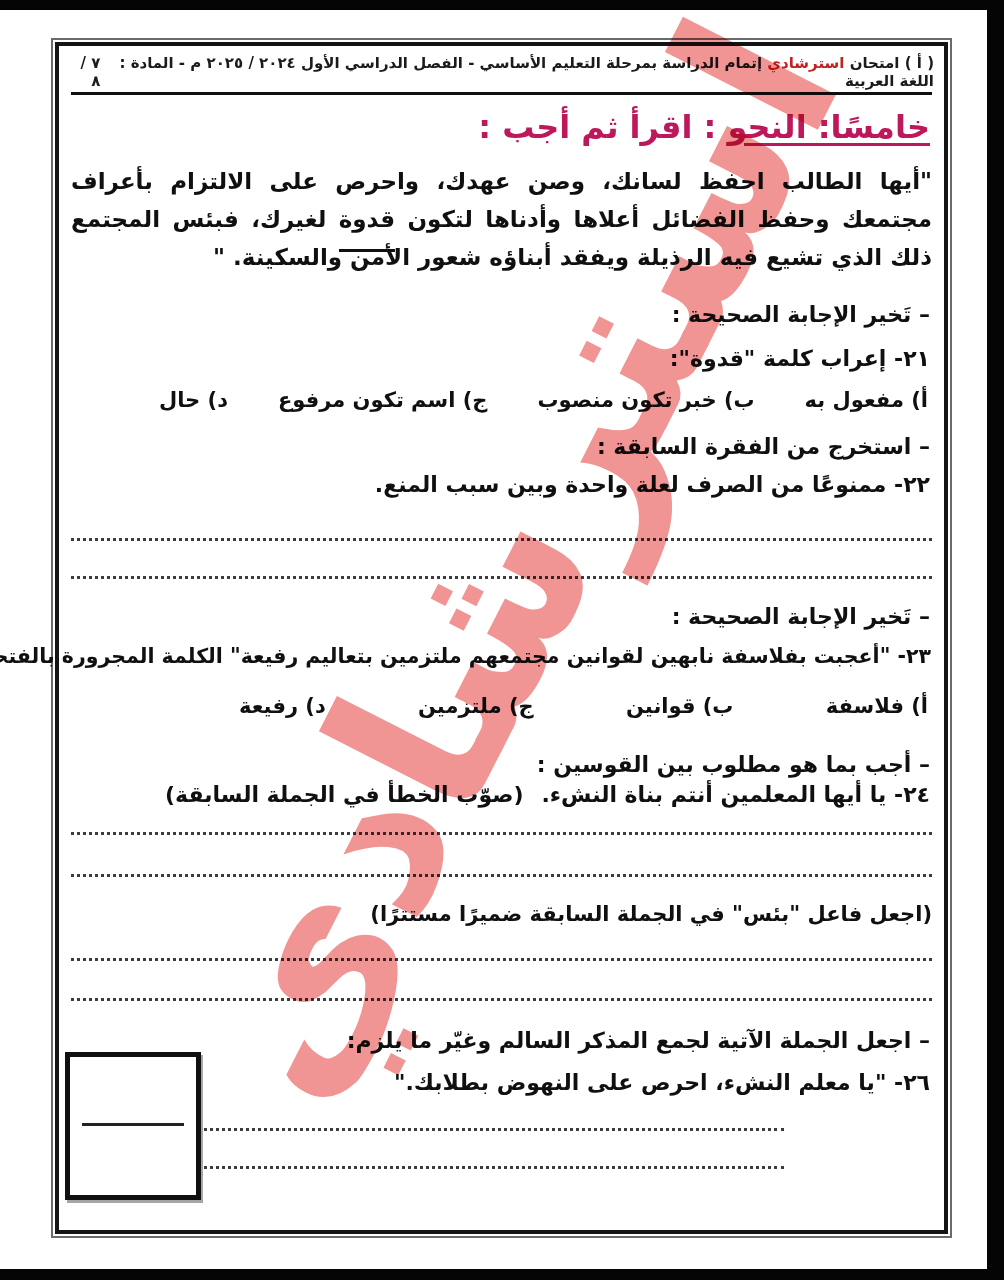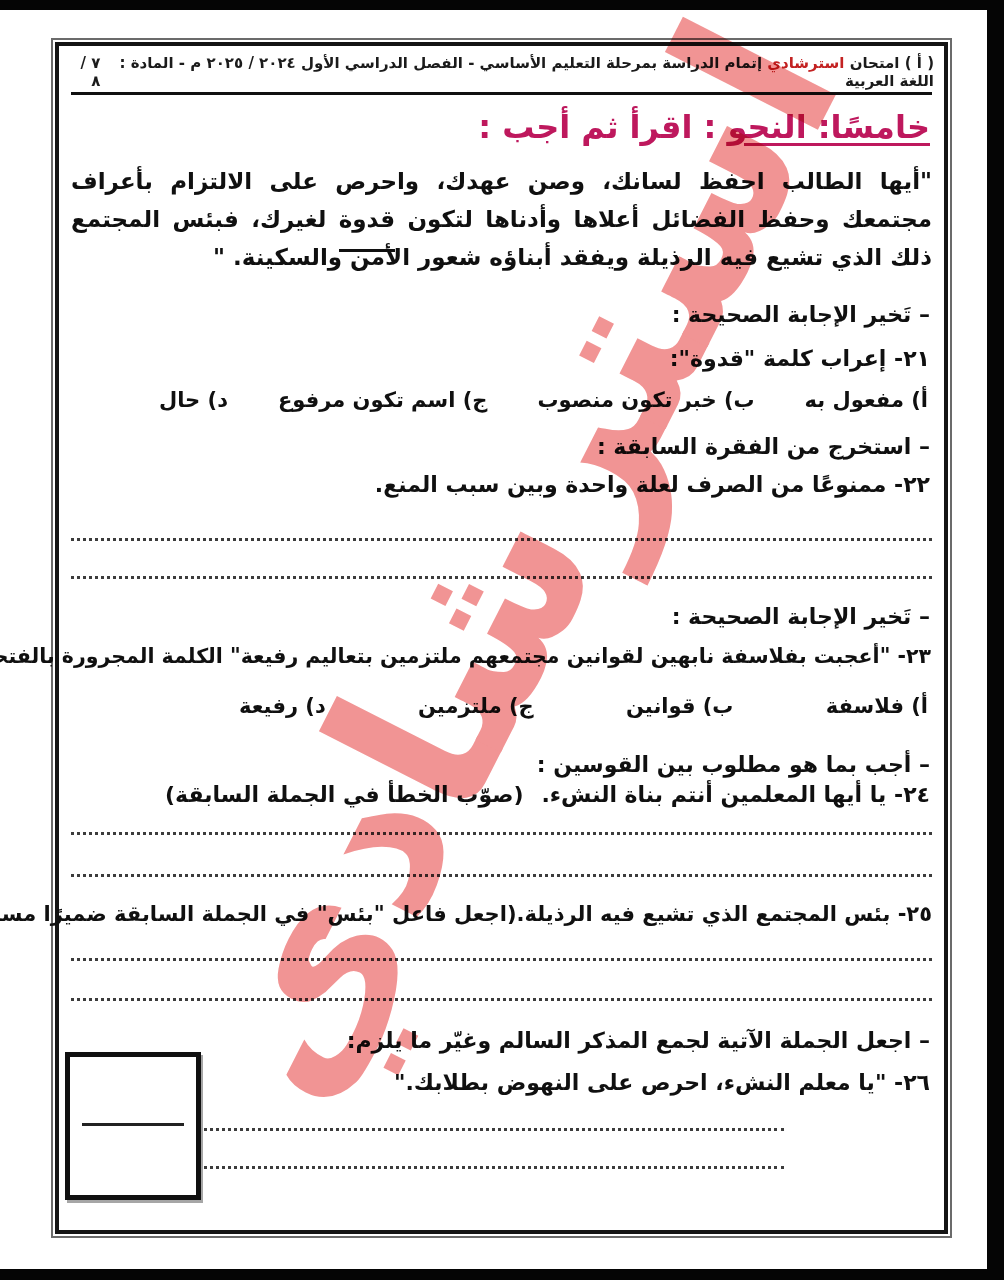--- a/index.html
+++ b/index.html
@@ -135,21 +135,20 @@
 
     <div class="abs line q24">
       <span>٢٤- يا أيها المعلمين أنتم بناة النشء.</span>
       <span class="q24-bracket">(صوّب الخطأ في الجملة السابقة)</span>
     </div>
 
     <div class="abs dotline dot3"></div>
     <div class="abs dotline dot4"></div>
 
     <div class="abs line q25">
-      <span>٢٥- بئس المجتمع الذي تشيع فيه الرذيلة.</span>
       <span>(اجعل فاعل "بئس" في الجملة السابقة ضميرًا مستترًا)</span>
     </div>
 
     <div class="abs dotline dot5"></div>
     <div class="abs dotline dot6"></div>
 
     <div class="abs line instr5">– اجعل الجملة الآتية لجمع المذكر السالم وغيّر ما يلزم:</div>
 
     <div class="abs line q26">٢٦- "يا معلم النشء، احرص على النهوض بطلابك."</div>
 

